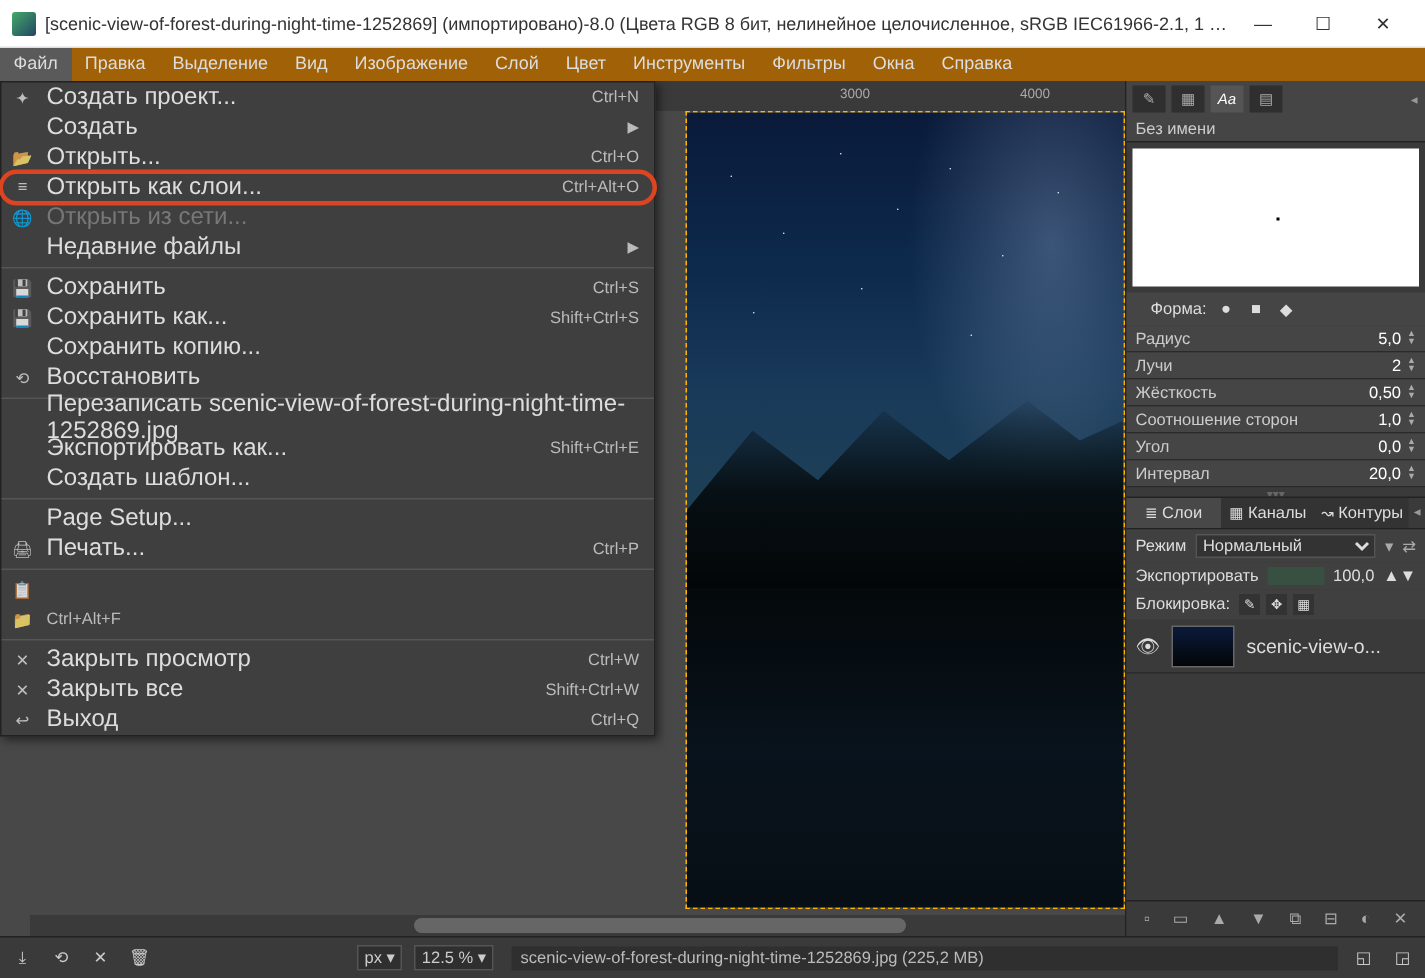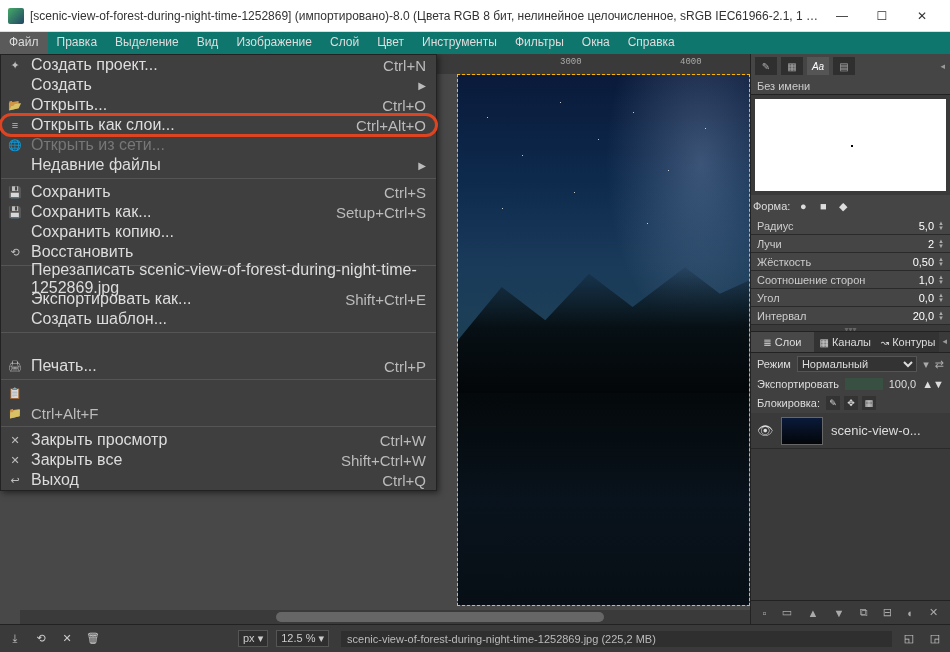--- a/index.html
+++ b/index.html
@@ -3,33 +3,33 @@
 <meta charset="utf-8">
 <style>
 * { box-sizing: border-box; margin: 0; padding: 0; font-family: "Segoe UI", Tahoma, sans-serif; }
 body { background: #fff; width: 950px; height: 652px; overflow: hidden; font-size: 12px; color: #ddd; }
 .window { width: 950px; height: 652px; display: flex; flex-direction: column; background: #fff; }
 .titlebar { height: 32px; background: #fff; display: flex; align-items: center; padding: 0 8px; color: #333; border-bottom: 1px solid #ddd; }
 .titlebar .icon { width: 16px; height: 16px; margin-right: 6px; background: linear-gradient(135deg,#4a6,#246); border-radius: 2px; }
 .titlebar .title { flex: 1; font-size: 12px; overflow: hidden; white-space: nowrap; text-overflow: ellipsis; }
 .win-btns { display: flex; }
 .win-btn { width: 40px; height: 28px; display: flex; align-items: center; justify-content: center; color: #333; cursor: pointer; }
-.menubar { height: 22px; background: #0f766e; display: flex; align-items: stretch; font-size: 12px; color: #ddd; }
+.menubar { height: 22px; background: #a16207; display: flex; align-items: stretch; font-size: 12px; color: #ddd; }
 .menubar .mi { padding: 3px 9px; cursor: pointer; }
 .menubar .mi.active { background: #5a5a5a; }
 .workspace { flex: 1; display: flex; background: #484848; position: relative; }
 .canvas-area { flex: 1; position: relative; overflow: hidden; }
 .ruler-h { position: absolute; top: 0; left: 20px; right: 0; height: 20px; background: #3a3a3a; color: #aaa; font-size: 9px; display: flex; }
-.ruler-h span { position: absolute; top: 3px; font-family: Liberation Mono, monospace; }
+.ruler-h span { position: absolute; top: 3px; }
 .dropdown { position: absolute; left: 0; top: 0; width: 437px; background: #3f3f3f; border: 1px solid #222; box-shadow: 2px 2px 6px rgba(0,0,0,.5); z-index: 100; }
 .dd-item { display: flex; align-items: center; height: 20px; padding: 0 10px 0 6px; cursor: pointer; color: #ddd; position: relative; }
 .dd-item.highlighted { outline: 3px solid #d42; outline-offset: -1px; border-radius: 14px; }
 .dd-icon { width: 16px; height: 16px; margin-right: 8px; opacity: .8; display: flex; align-items: center; justify-content: center; font-size: 11px; }
 .dd-label { flex: 1; font-size: 16px; }
-.dd-sc { color: #bbb; font-size: 15px; }
+.dd-sc { color: #bbb; font-size: 11px; }
 .dd-arrow { color: #bbb; font-size: 10px; margin-left: 6px; }
 .dd-sep { height: 1px; background: #555; margin: 3px 0; }
 .dd-item.disabled { color: #777; }
 .canvas-img { position: absolute; left: 20px; top: 20px; right: 0; bottom: 18px; background: #484848; }
 .imgbox { position: absolute; left: 437px; top: 0; right: 0; bottom: 0; border: 1px dashed #ffb400; overflow: hidden; }
 .sky { width: 100%; height: 100%; background: linear-gradient(180deg, #0a1a3a 0%, #0d2a4d 20%, #1a3a5a 35%, #1d4055 50%, #0a1818 60%, #040808 75%, #030608 100%); position: relative; }
 .milky { position:absolute; right:0; top:0; width:55%; height:55%; background: radial-gradient(ellipse at 70% 30%, rgba(200,220,255,.25) 0%, transparent 60%); }
 .mountain { position:absolute; bottom:40%; left:0; right:0; height:25%; background: linear-gradient(180deg, transparent 0%, #071015 50%, #030608 100%); clip-path: polygon(0 60%, 15% 20%, 30% 45%, 45% 10%, 60% 35%, 78% 5%, 90% 25%, 100% 15%, 100% 100%, 0 100%); }
 .reflection { position:absolute; bottom:0; left:0; right:0; height:40%; background: linear-gradient(180deg, #030608 0%, #0a1520 50%, #081018 100%); opacity:.85; }
 .star { position:absolute; width:1px; height:1px; background:#fff; border-radius:50%; }
@@ -40,21 +40,21 @@
 .dock-tab { width: 22px; height: 18px; background: #2f2f2f; display: flex; align-items: center; justify-content: center; font-size: 10px; color: #aaa; cursor: pointer; }
 .dock-tab.active { background: #555; color: #fff; font-style: italic; }
 .tool-label { background: #454545; padding: 2px 6px; font-size: 11px; color: #ccc; border-bottom: 1px solid #222; }
 .preview { height: 92px; background: #fff; margin: 4px; position: relative; }
 .preview .dot { position:absolute; left:50%; top:50%; width:2px; height:2px; background:#000; }
 .opt-row { display: flex; align-items: center; height: 18px; padding: 0 6px; font-size: 11px; color: #ccc; border-bottom: 1px solid #2a2a2a; background: #454545;}
 .opt-row .olabel { flex:1; }
 .opt-row .oval { color:#fff; }
 .opt-row .spin { margin-left:4px; display:flex; flex-direction:column; }
 .opt-row .spin span { font-size:6px; line-height:5px; color:#aaa; }
-.shape-row { display:flex; align-items:center; gap:6px; padding:4px 2px; font-size:11px; background:#454545; }
+.shape-row { display:flex; align-items:center; gap:6px; padding:4px 16px; font-size:11px; background:#454545; }
 .shape-btn { width:14px; height:14px; display:flex; align-items:center; justify-content:center; cursor:pointer; }
 .layers-tabs { display:flex; height:22px; background:#3a3a3a; border-top:1px solid #222; border-bottom:1px solid #222; }
 .ltab { flex:1; display:flex; align-items:center; justify-content:center; gap:3px; font-size:11px; cursor:pointer; background:#333; }
 .ltab.active { background:#484848; }
 .ltab .ico { font-size:10px; }
 .mode-row { display:flex; align-items:center; padding:3px 6px; gap:6px; font-size:11px; background:#404040; }
 .mode-row select { background:#333; color:#ddd; border:1px solid #555; font-size:11px; flex:1; }
 .opacity-row, .lock-row { display:flex; align-items:center; padding:3px 6px; gap:6px; font-size:11px; background:#404040; }
 .opacity-bar { flex:1; height:12px; background:#2a2a2a; position:relative; }
 .opacity-fill { position:absolute; left:0; top:0; bottom:0; width:100%; background:#5a7; opacity:.3; }
@@ -162,21 +162,21 @@
           </div>
           <div class="dd-sep"></div>
           <div class="dd-item">
             <span class="dd-icon">💾</span>
             <span class="dd-label">Сохранить</span>
             <span class="dd-sc">Ctrl+S</span>
           </div>
           <div class="dd-item">
             <span class="dd-icon">💾</span>
             <span class="dd-label">Сохранить как...</span>
-            <span class="dd-sc">Setup+Ctrl+S</span>
+            <span class="dd-sc">Shift+Ctrl+S</span>
           </div>
           <div class="dd-item">
             <span class="dd-icon"></span>
             <span class="dd-label">Сохранить копию...</span>
           </div>
           <div class="dd-item">
             <span class="dd-icon">⟲</span>
             <span class="dd-label">Восстановить</span>
           </div>
           <div class="dd-sep"></div>
@@ -189,20 +189,21 @@
             <span class="dd-label">Экспортировать как...</span>
             <span class="dd-sc">Shift+Ctrl+E</span>
           </div>
           <div class="dd-item">
             <span class="dd-icon"></span>
             <span class="dd-label">Создать шаблон...</span>
           </div>
           <div class="dd-sep"></div>
           <div class="dd-item">
             <span class="dd-icon"></span>
+            <span class="dd-label">Page Setup...</span>
           </div>
           <div class="dd-item">
             <span class="dd-icon">🖨</span>
             <span class="dd-label">Печать...</span>
             <span class="dd-sc">Ctrl+P</span>
           </div>
           <div class="dd-sep"></div>
           <div class="dd-item">
             <span class="dd-icon">📋</span>
           </div>

